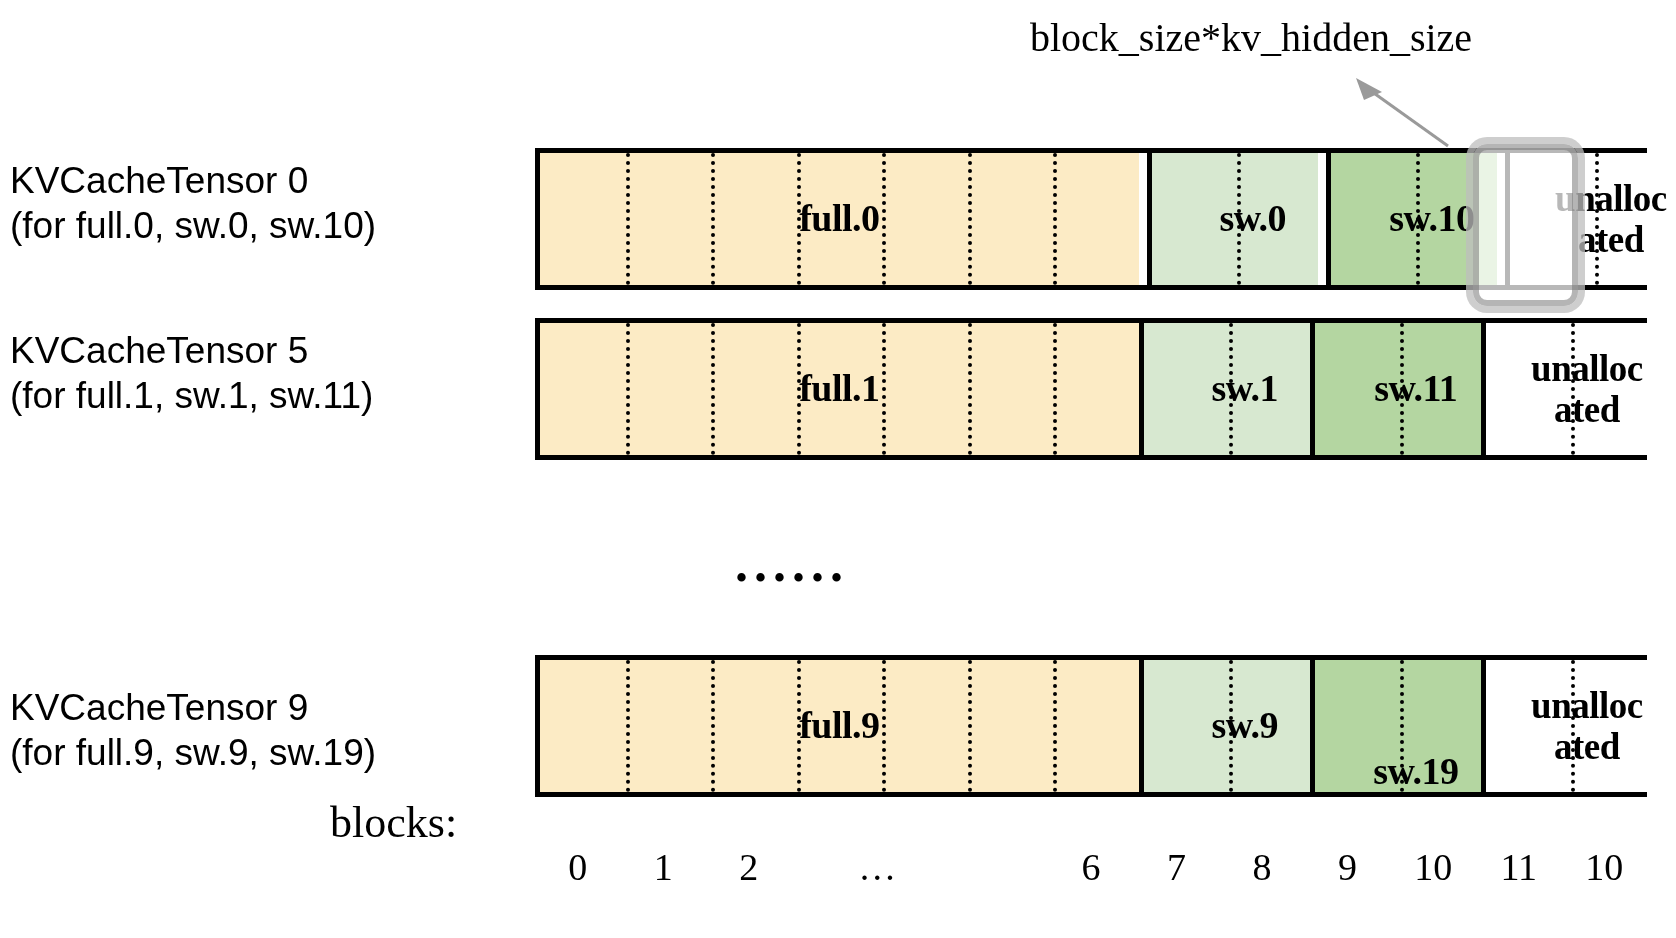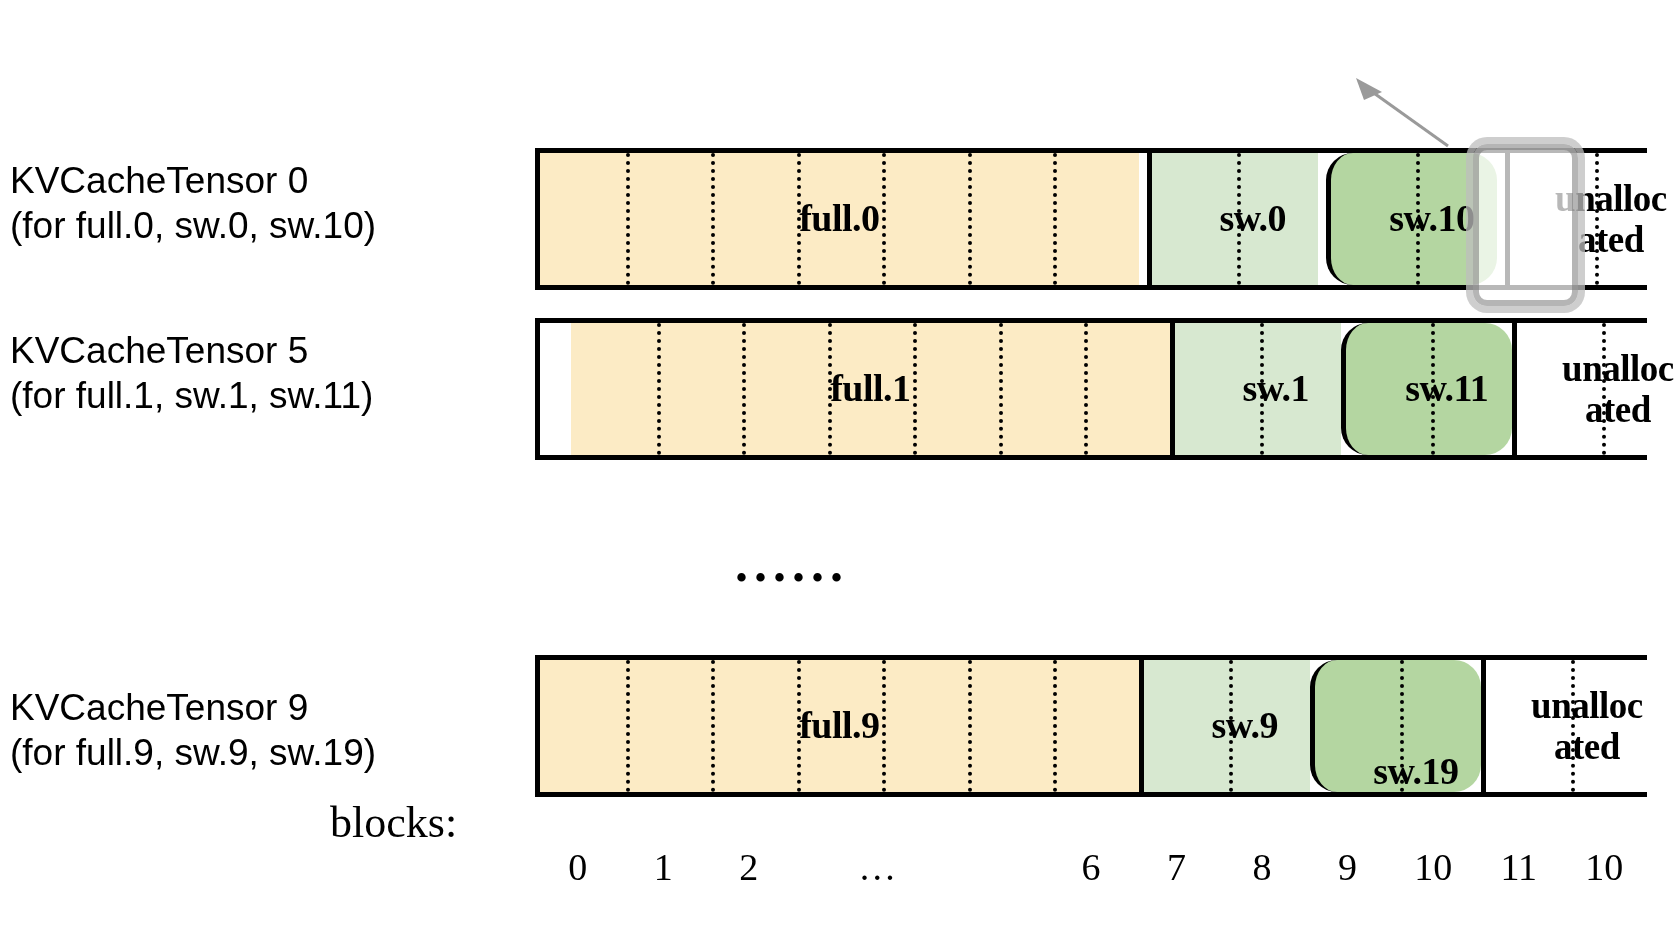--- a/index.html
+++ b/index.html
@@ -74,21 +74,21 @@
     display: flex;
     align-items: center;
     justify-content: center;
     height: 100%;
     overflow: visible;
   }
   .seg + .seg { border-left: 5px solid #000000; padding-left: 36px; }
 
   .seg-full  { background: #fcebc5; }
   .seg-sw    { background: #d7e8d0; }
-  .seg-sw2   { background: #b4d6a1; border-radius: 27px; }
+  .seg-sw2   { background: #b4d6a1; }
   .seg-unalloc { background: #ffffff; }
 
   .seg-label {
     position: relative;
     z-index: 3;
     font-weight: bold;
     font-size: 38px;
     line-height: 1.05;
     text-align: center;
     color: #000000;
@@ -160,20 +160,21 @@
     font-size: 38px;
     color: #000000;
     font-family: "Liberation Serif", "DejaVu Serif", serif;
   }
 </style>
 </head>
 <body>
 
 <div class="stage">
 
+  <div class="annot-label">block_size*kv_hidden_size</div>
 
   <svg class="annot-arrow" viewBox="0 0 130 80" xmlns="http://www.w3.org/2000/svg">
     <line x1="118" y1="74" x2="34" y2="14" stroke="#9a9a9a" stroke-width="3"></line>
     <polygon points="26,6 52,20 34,28" fill="#9a9a9a"></polygon>
   </svg>
 
   <div id="rows-container">
       <div class="row-label" style="left: 10px; top: 158px;">
         <span class="l1">KVCacheTensor 0</span>
         <span class="l2">(for full.0, sw.0, sw.10)</span>
@@ -200,21 +201,21 @@
           <span class="dots" style="left: 85.5385px;"></span>
           <span class="seg-label">unallocated</span>
         </div>
       </div>
       <div class="highlight-box" style="left: 1472.92px; top: 144px; width: 93.5385px; height: 150px;"></div>
       <div class="row-label" style="left: 10px; top: 328px;">
         <span class="l1">KVCacheTensor 5</span>
         <span class="l2">(for full.1, sw.1, sw.11)</span>
       </div>
       <div class="bar" style="top: 318px;">
-        <div class="seg seg-full" style="width: 598.769px; flex: 0 0 598.769px; margin-left: 31px;">
+        <div class="seg seg-full" style="width: 598.769px; flex: 0 0 598.769px;">
           <span class="dots" style="left: 85.5385px;"></span>
           <span class="dots" style="left: 171.077px;"></span>
           <span class="dots" style="left: 256.615px;"></span>
           <span class="dots" style="left: 342.154px;"></span>
           <span class="dots" style="left: 427.692px;"></span>
           <span class="dots" style="left: 513.231px;"></span>
           <span class="seg-label">full.1</span>
         </div>
         <div class="seg seg-sw" style="width: 171.077px; flex: 0 0 171.077px;">
           <span class="dots" style="left: 85.5385px;"></span>

